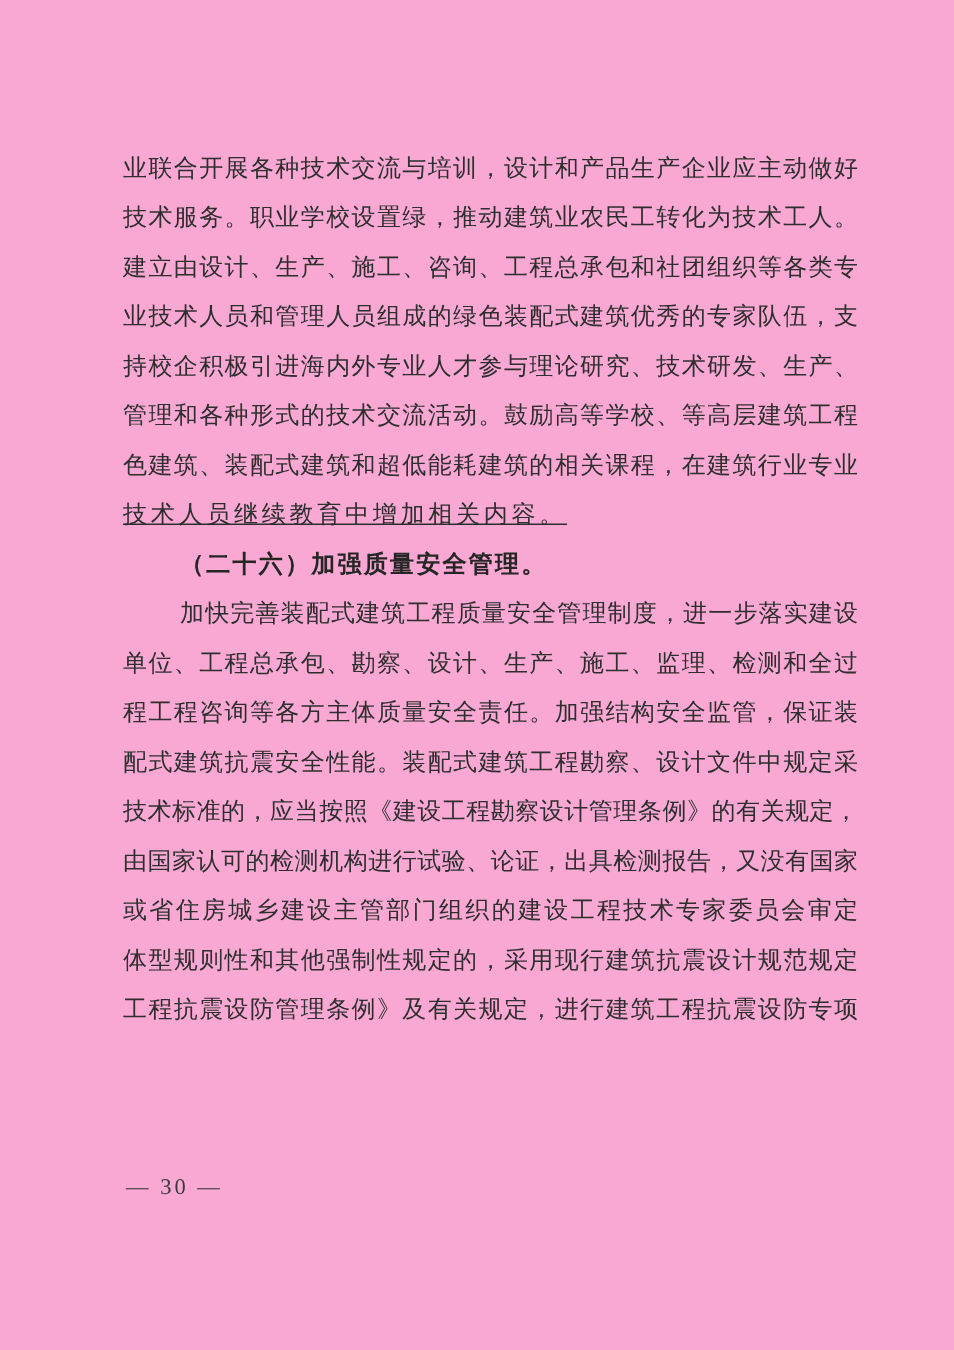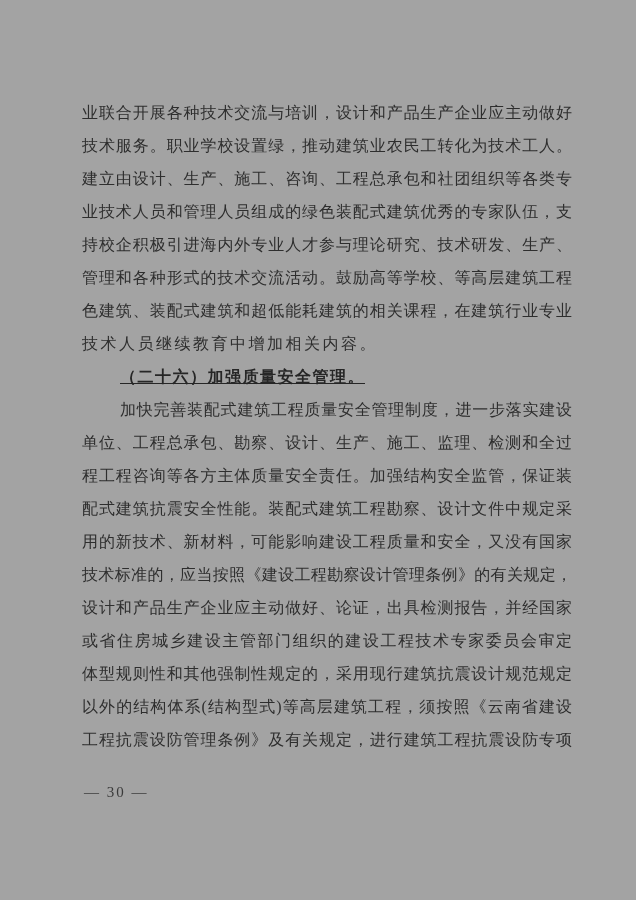--- a/index.html
+++ b/index.html
@@ -4,21 +4,21 @@
 <style>
   html, body {
     margin: 0;
     padding: 0;
     background: #ffffff;
   }
   .page {
     position: relative;
     width: 636px;
     height: 900px;
-    background: #a3a3a3;
+    background: #f9a8d4;
     font-family: "Liberation Serif", "DejaVu Serif", serif;
     color: #2e2e2e;
     overflow: hidden;
   }
   .textblock {
     position: absolute;
     left: 82px;
     top: 96px;
     width: 490px;
   }
@@ -29,29 +29,29 @@
     text-align: justify;
     text-align-last: justify;
     text-justify: inter-character;
     overflow: hidden;
     white-space: normal;
   }
   .line.flush {
     text-align: right;
     text-align-last: left;
     letter-spacing: 2.5px;
+    text-decoration: underline;
   }
   .line.heading {
     text-align: right;
     text-align-last: left;
     font-weight: bold;
     text-indent: 38px;
     letter-spacing: 1.5px;
     color: #262626;
-    text-decoration: underline;
   }
   .line.indent {
     text-indent: 38px;
   }
   .footer {
     position: absolute;
     left: 84px;
     top: 780px;
     font-size: 15px;
     line-height: 24px;
@@ -72,23 +72,21 @@
     <div class="line">管理和各种形式的技术交流活动。鼓励高等学校、等高层建筑工程</div>
     <div class="line">色建筑、装配式建筑和超低能耗建筑的相关课程，在建筑行业专业</div>
     <div class="line flush">技术人员继续教育中增加相关内容。</div>
 
     <div class="line heading">（二十六）加强质量安全管理。</div>
 
     <div class="line indent">加快完善装配式建筑工程质量安全管理制度，进一步落实建设</div>
     <div class="line">单位、工程总承包、勘察、设计、生产、施工、监理、检测和全过</div>
     <div class="line">程工程咨询等各方主体质量安全责任。加强结构安全监管，保证装</div>
     <div class="line">配式建筑抗震安全性能。装配式建筑工程勘察、设计文件中规定采</div>
-    <div class="line">用的新技术、新材料，可能影响建设工程质量和安全，又没有国家</div>
     <div class="line">技术标准的，应当按照《建设工程勘察设计管理条例》的有关规定，</div>
-    <div class="line">设计和产品生产企业应主动做好、论证，出具检测报告，并经国家</div>
+    <div class="line">由国家认可的检测机构进行试验、论证，出具检测报告，又没有国家</div>
     <div class="line">或省住房城乡建设主管部门组织的建设工程技术专家委员会审定</div>
     <div class="line">体型规则性和其他强制性规定的，采用现行建筑抗震设计规范规定</div>
-    <div class="line">以外的结构体系(结构型式)等高层建筑工程，须按照《云南省建设</div>
     <div class="line">工程抗震设防管理条例》及有关规定，进行建筑工程抗震设防专项</div>
   </div>
 
   <div class="footer">— 30 —</div>
 </div>
 
 </body></html>

